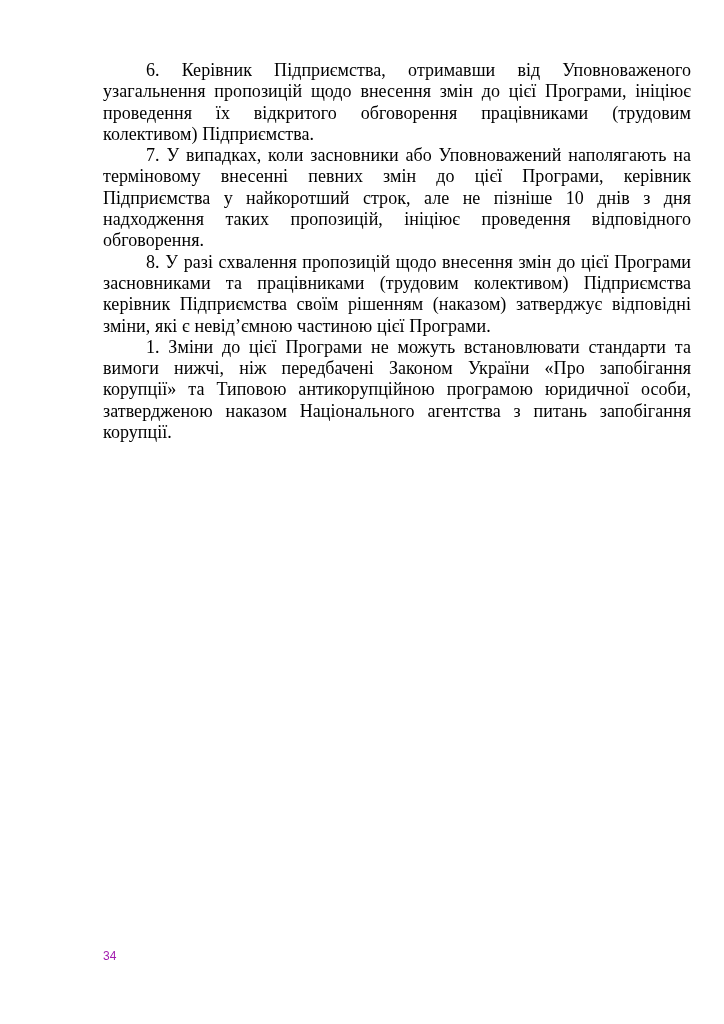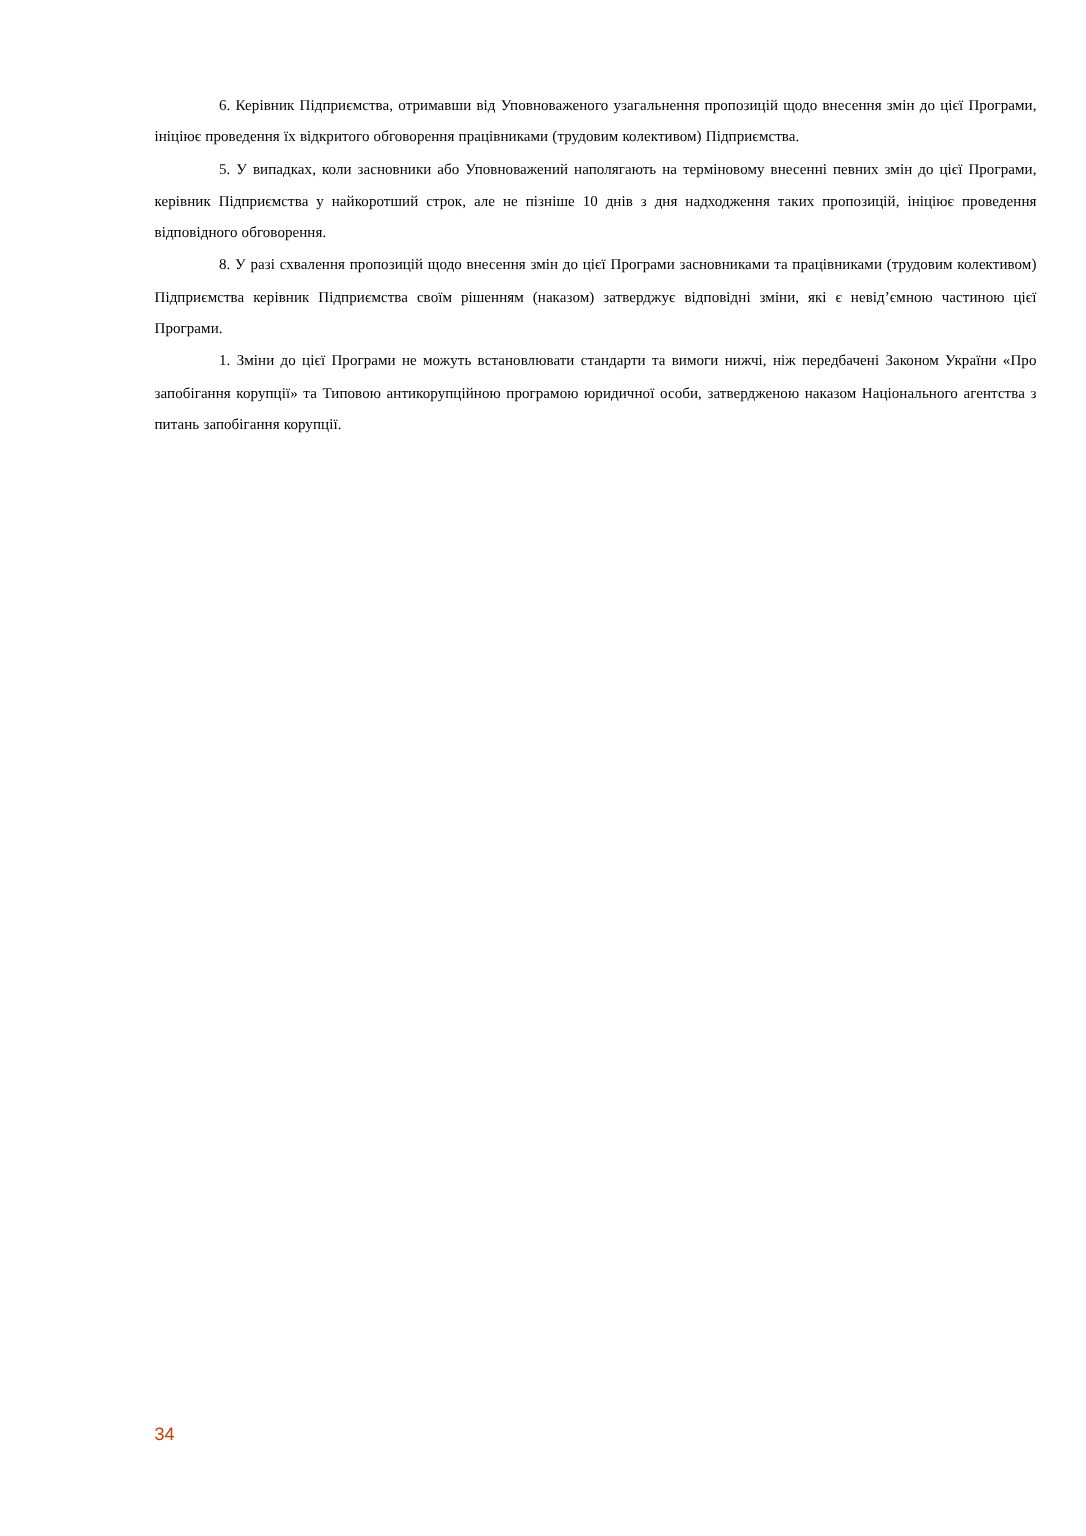--- a/index.html
+++ b/index.html
@@ -32,21 +32,21 @@
     left: 103px;
     top: 60px;
     width: 588px;
   }
 
   .para {
     margin: 0;
     padding: 0;
     text-indent: 43px;
     text-align: justify;
-    font-size: 10px;
+    font-size: 18px;
     line-height: 21.3px;
     letter-spacing: 0.05px;
     word-spacing: 0.2px;
     hyphens: none;
   }
 
   .para + .para {
     margin-top: 0;
   }
 
@@ -80,33 +80,33 @@
     white-space: nowrap;
   }
 
   .page-number {
     position: absolute;
     left: 103px;
     top: 949px;
     font-family: "Liberation Sans", "DejaVu Sans", sans-serif;
     font-size: 12px;
     line-height: 14px;
-    color: #c2410c;
+    color: #a21caf;
   }
 </style>
 </head>
 <body>
 
 <div class="page">
 
   <div class="content">
 
     <p class="para">6. Керівник Підприємства, отримавши від Уповноваженого узагальнення пропозицій щодо внесення змін до цієї Програми, ініціює проведення їх відкритого обговорення працівниками (трудовим колективом) Підприємства.</p>
 
-    <p class="para">5. У випадках, коли засновники або Уповноважений наполягають на терміновому внесенні певних змін до цієї Програми, керівник Підприємства у найкоротший строк, але не пізніше 10 днів з дня надходження таких пропозицій, ініціює проведення відповідного обговорення.</p>
+    <p class="para">7. У випадках, коли засновники або Уповноважений наполягають на терміновому внесенні певних змін до цієї Програми, керівник Підприємства у найкоротший строк, але не пізніше 10 днів з дня надходження таких пропозицій, ініціює проведення відповідного обговорення.</p>
 
     <p class="para">8. У разі схвалення пропозицій щодо внесення змін до цієї Програми засновниками та працівниками (трудовим колективом) Підприємства керівник Підприємства своїм рішенням (наказом) затверджує відповідні зміни, які є невід’ємною частиною цієї Програми.</p>
 
     <p class="para">1. Зміни до цієї Програми не можуть встановлювати стандарти та вимоги нижчі, ніж передбачені Законом України «Про запобігання корупції» та Типовою антикорупційною програмою юридичної особи, затвердженою наказом Національного агентства з питань запобігання корупції.</p>
 
   </div>
 
   <div class="signature-block">
   </div>
 

